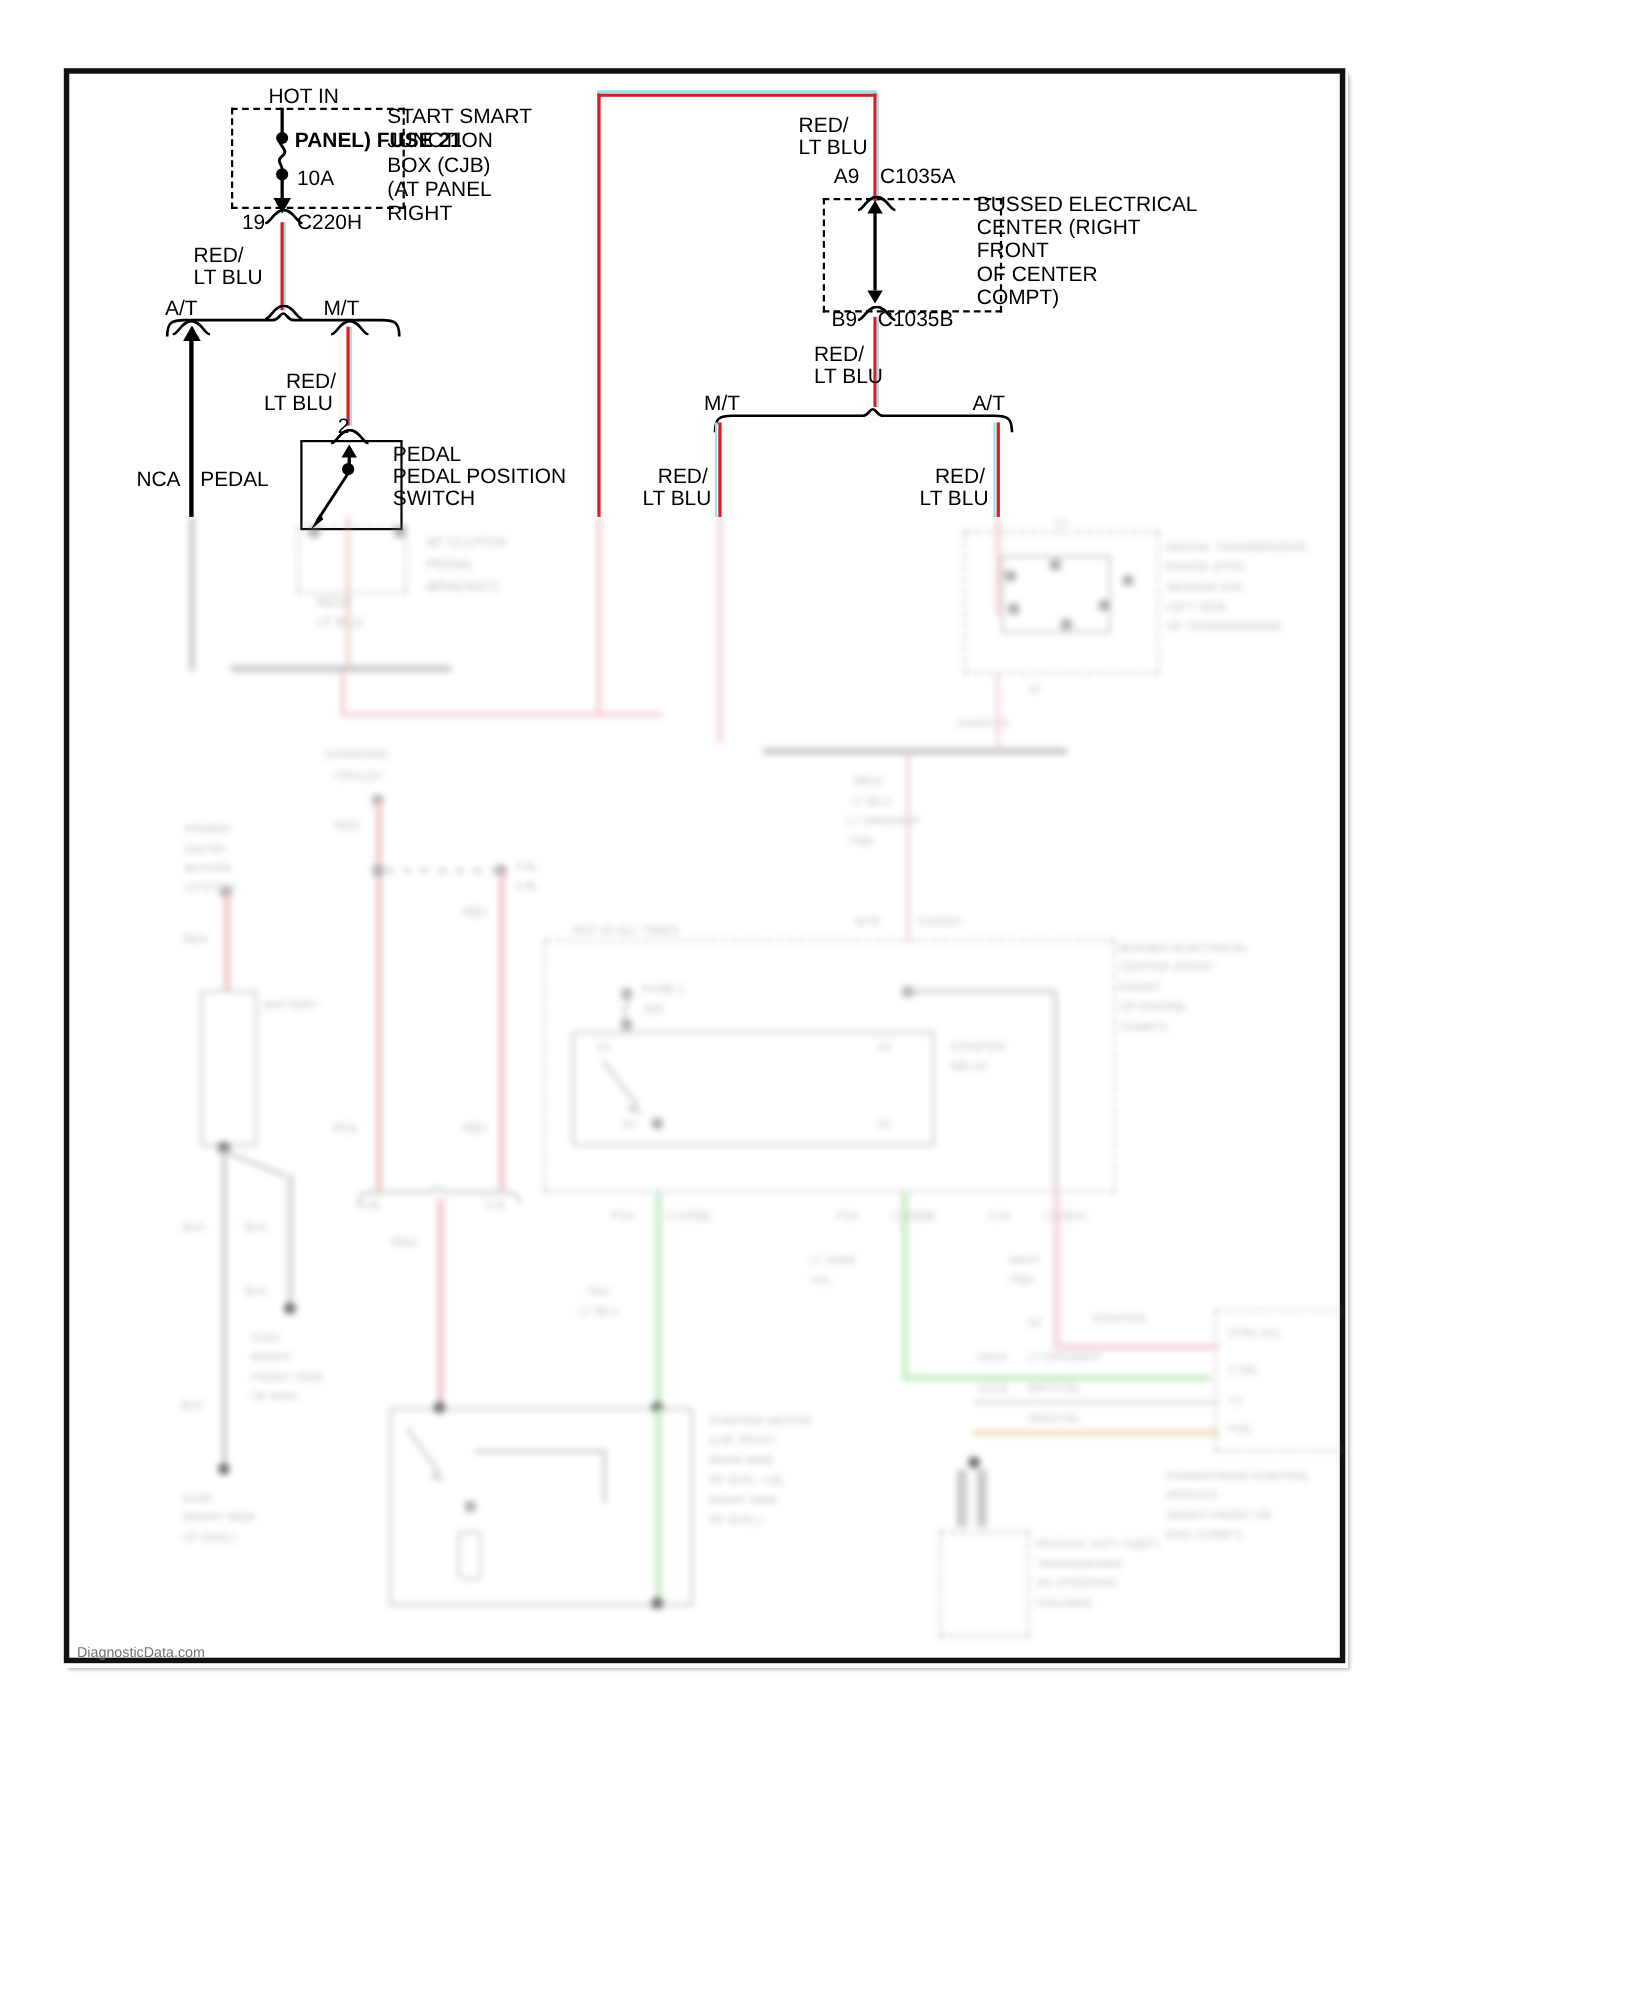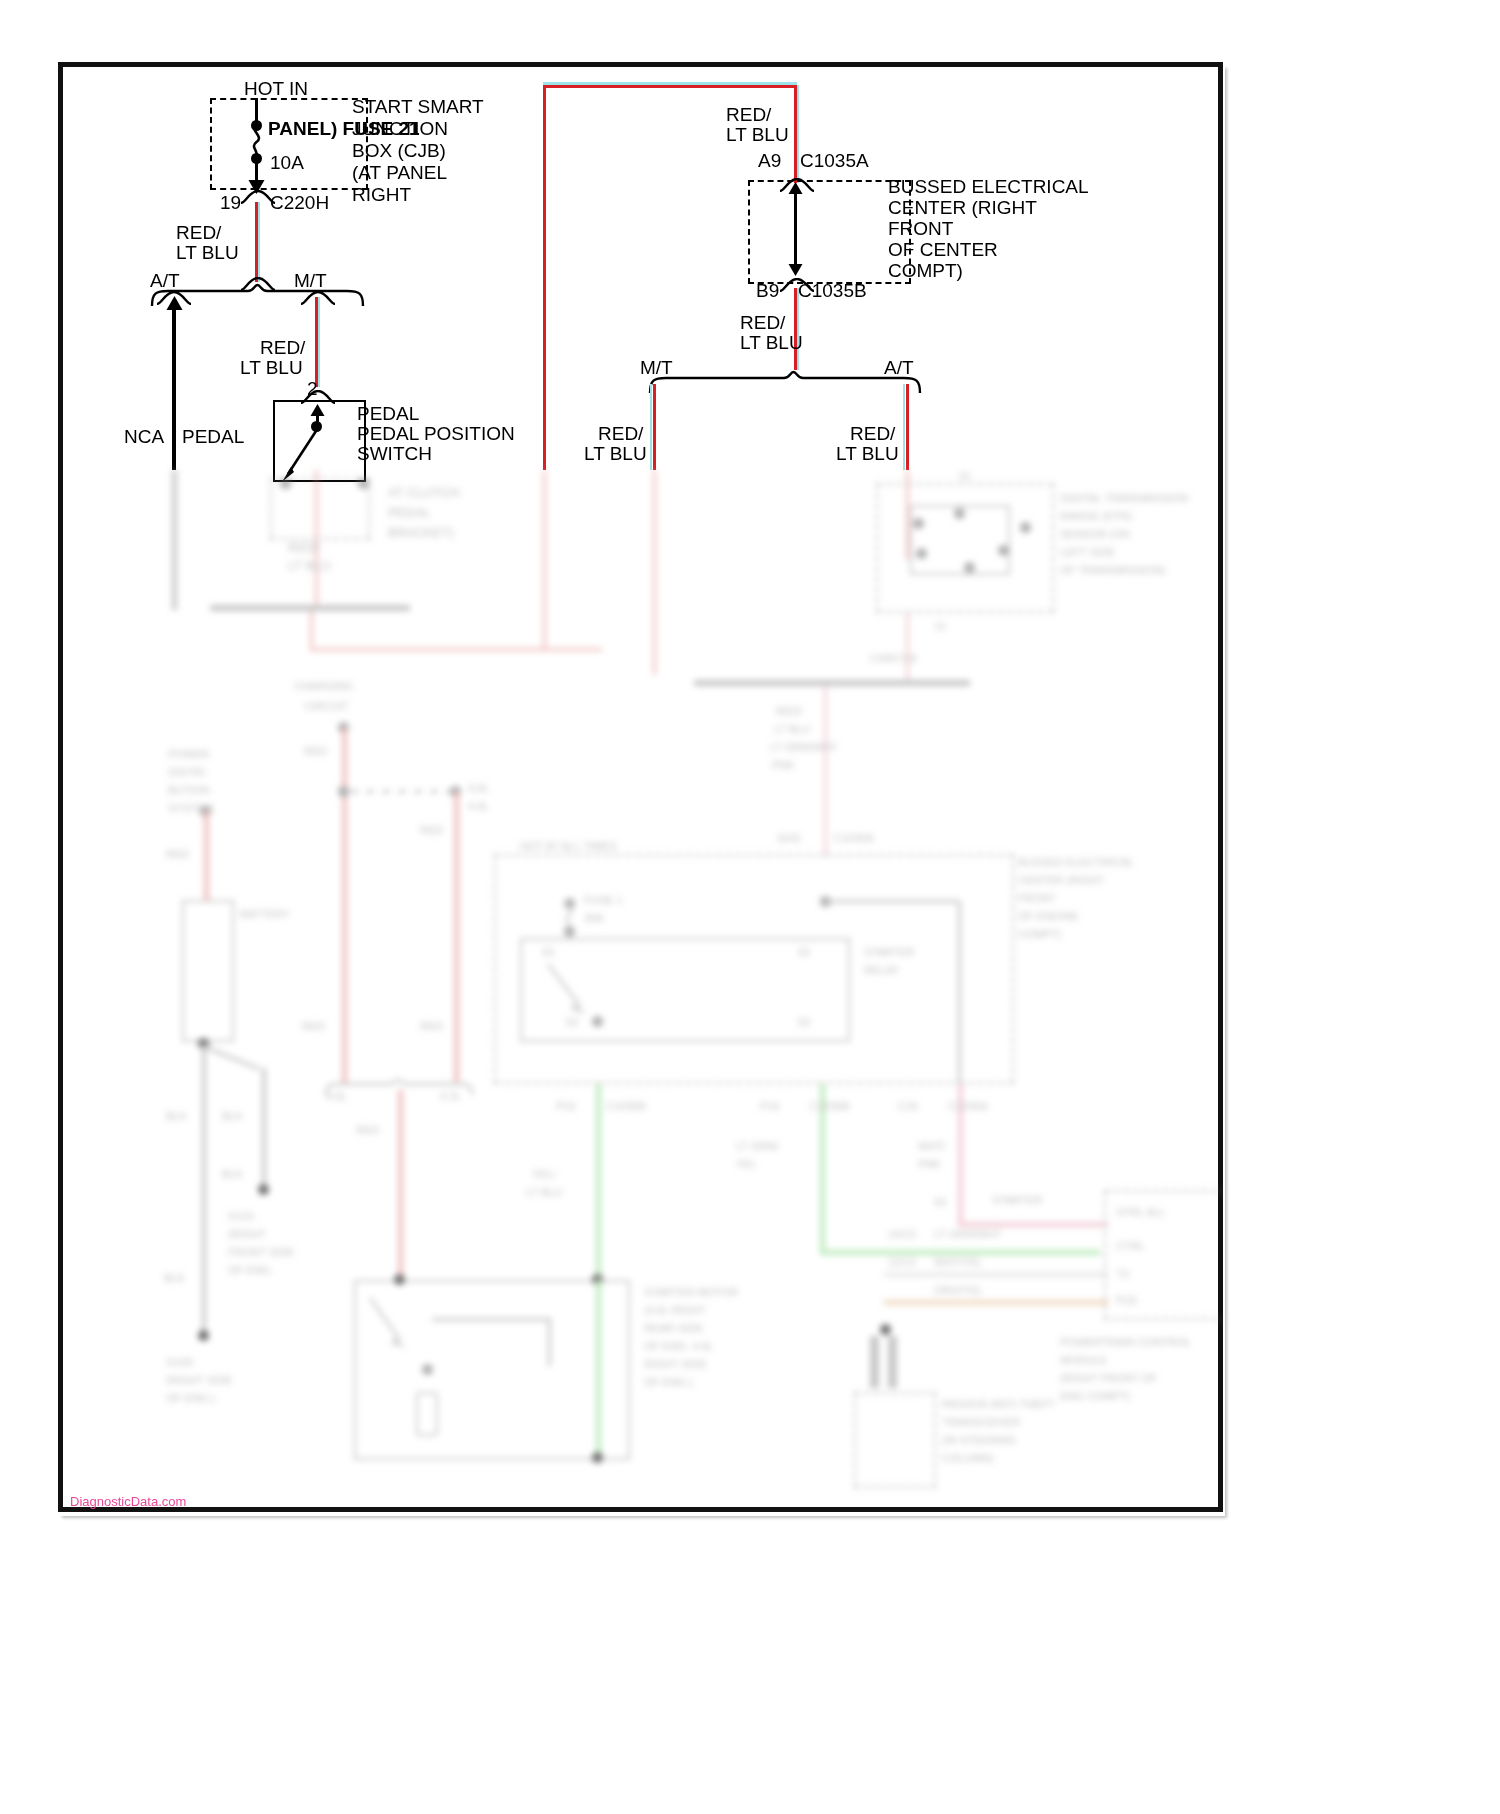--- a/index.html
+++ b/index.html
@@ -48,21 +48,21 @@
   .conn svg{display:block;}
 
   
   .arr{position:absolute;}
   .arr svg{display:block;}
 
   
   .brace{position:absolute;}
   .brace svg{display:block;}
 
-  .watermark{position:absolute;left:70px;top:1494px;font-size:13px;color:#ec4899;}
+  .watermark{position:absolute;left:70px;top:1494px;font-size:13px;color:#737373;}
 </style>
 </head>
 <body>
 
 <div id="stage">
 
   <div class="frame-shadow"></div>
   <div class="frame"></div>
 
   <div class="dash-box" style="left:210px;top:98px;width:158px;height:92px;"></div>

